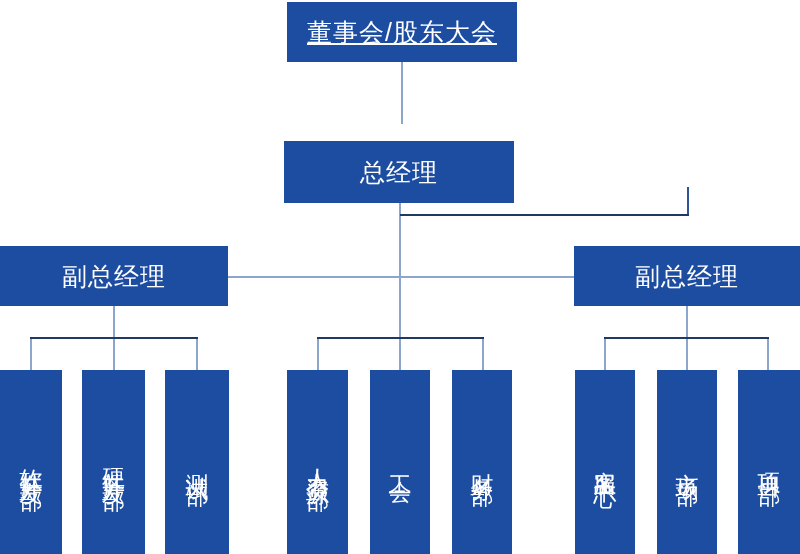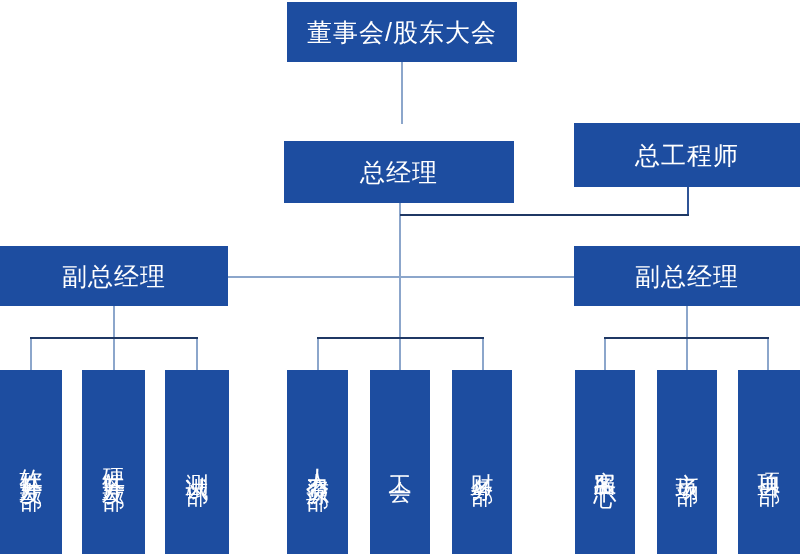--- a/index.html
+++ b/index.html
@@ -37,21 +37,21 @@
     white-space: nowrap;
   }
   .v-node .vtext {
     writing-mode: vertical-rl;
     text-orientation: upright;
     font-size: 23px;
     letter-spacing: 5px;
     line-height: 1;
   }
   
-  .n-board  { left: 287px; top: 2px;   width: 230px; height: 60px; }
+  .n-board  { left: 287px; top: 2px;   width: 230px; height: 60px; text-decoration: underline; }
   .n-gm     { left: 284px; top: 141px; width: 230px; height: 62px; }
   .n-ce     { left: 574px; top: 123px; width: 226px; height: 64px; }
   .n-vpl    { left: 0px;   top: 246px; width: 228px; height: 60px; }
   .n-vpr    { left: 574px; top: 246px; width: 226px; height: 60px; }
   .n-sw     { left: 0px;   top: 370px; width: 62px;  height: 184px; }
   .n-hw     { left: 82px;  top: 370px; width: 63px;  height: 184px; }
   .n-test   { left: 165px; top: 370px; width: 64px;  height: 184px; }
   .n-hr     { left: 287px; top: 370px; width: 61px;  height: 184px; }
   .n-union  { left: 370px; top: 370px; width: 60px;  height: 184px; }
   .n-fin    { left: 452px; top: 370px; width: 60px;  height: 184px; }
@@ -86,21 +86,20 @@
       <path d="M30 338 H198"></path>
       <path d="M317 338 H484"></path>
       <path d="M604 338 H769"></path>
     </g>
   </svg>
 
   <div class="node h-node n-board">董事会/股东大会</div>
 
   <div class="node h-node n-gm">总经理</div>
 
-  <div class="node h-node n-ce">总工程师</div>
 
   <div class="node h-node n-vpl">副总经理</div>
 
   <div class="node h-node n-vpr">副总经理</div>
 
   <div class="node v-node n-sw">
     <span class="vtext">软件开发部</span>
   </div>
 
   <div class="node v-node n-hw">

